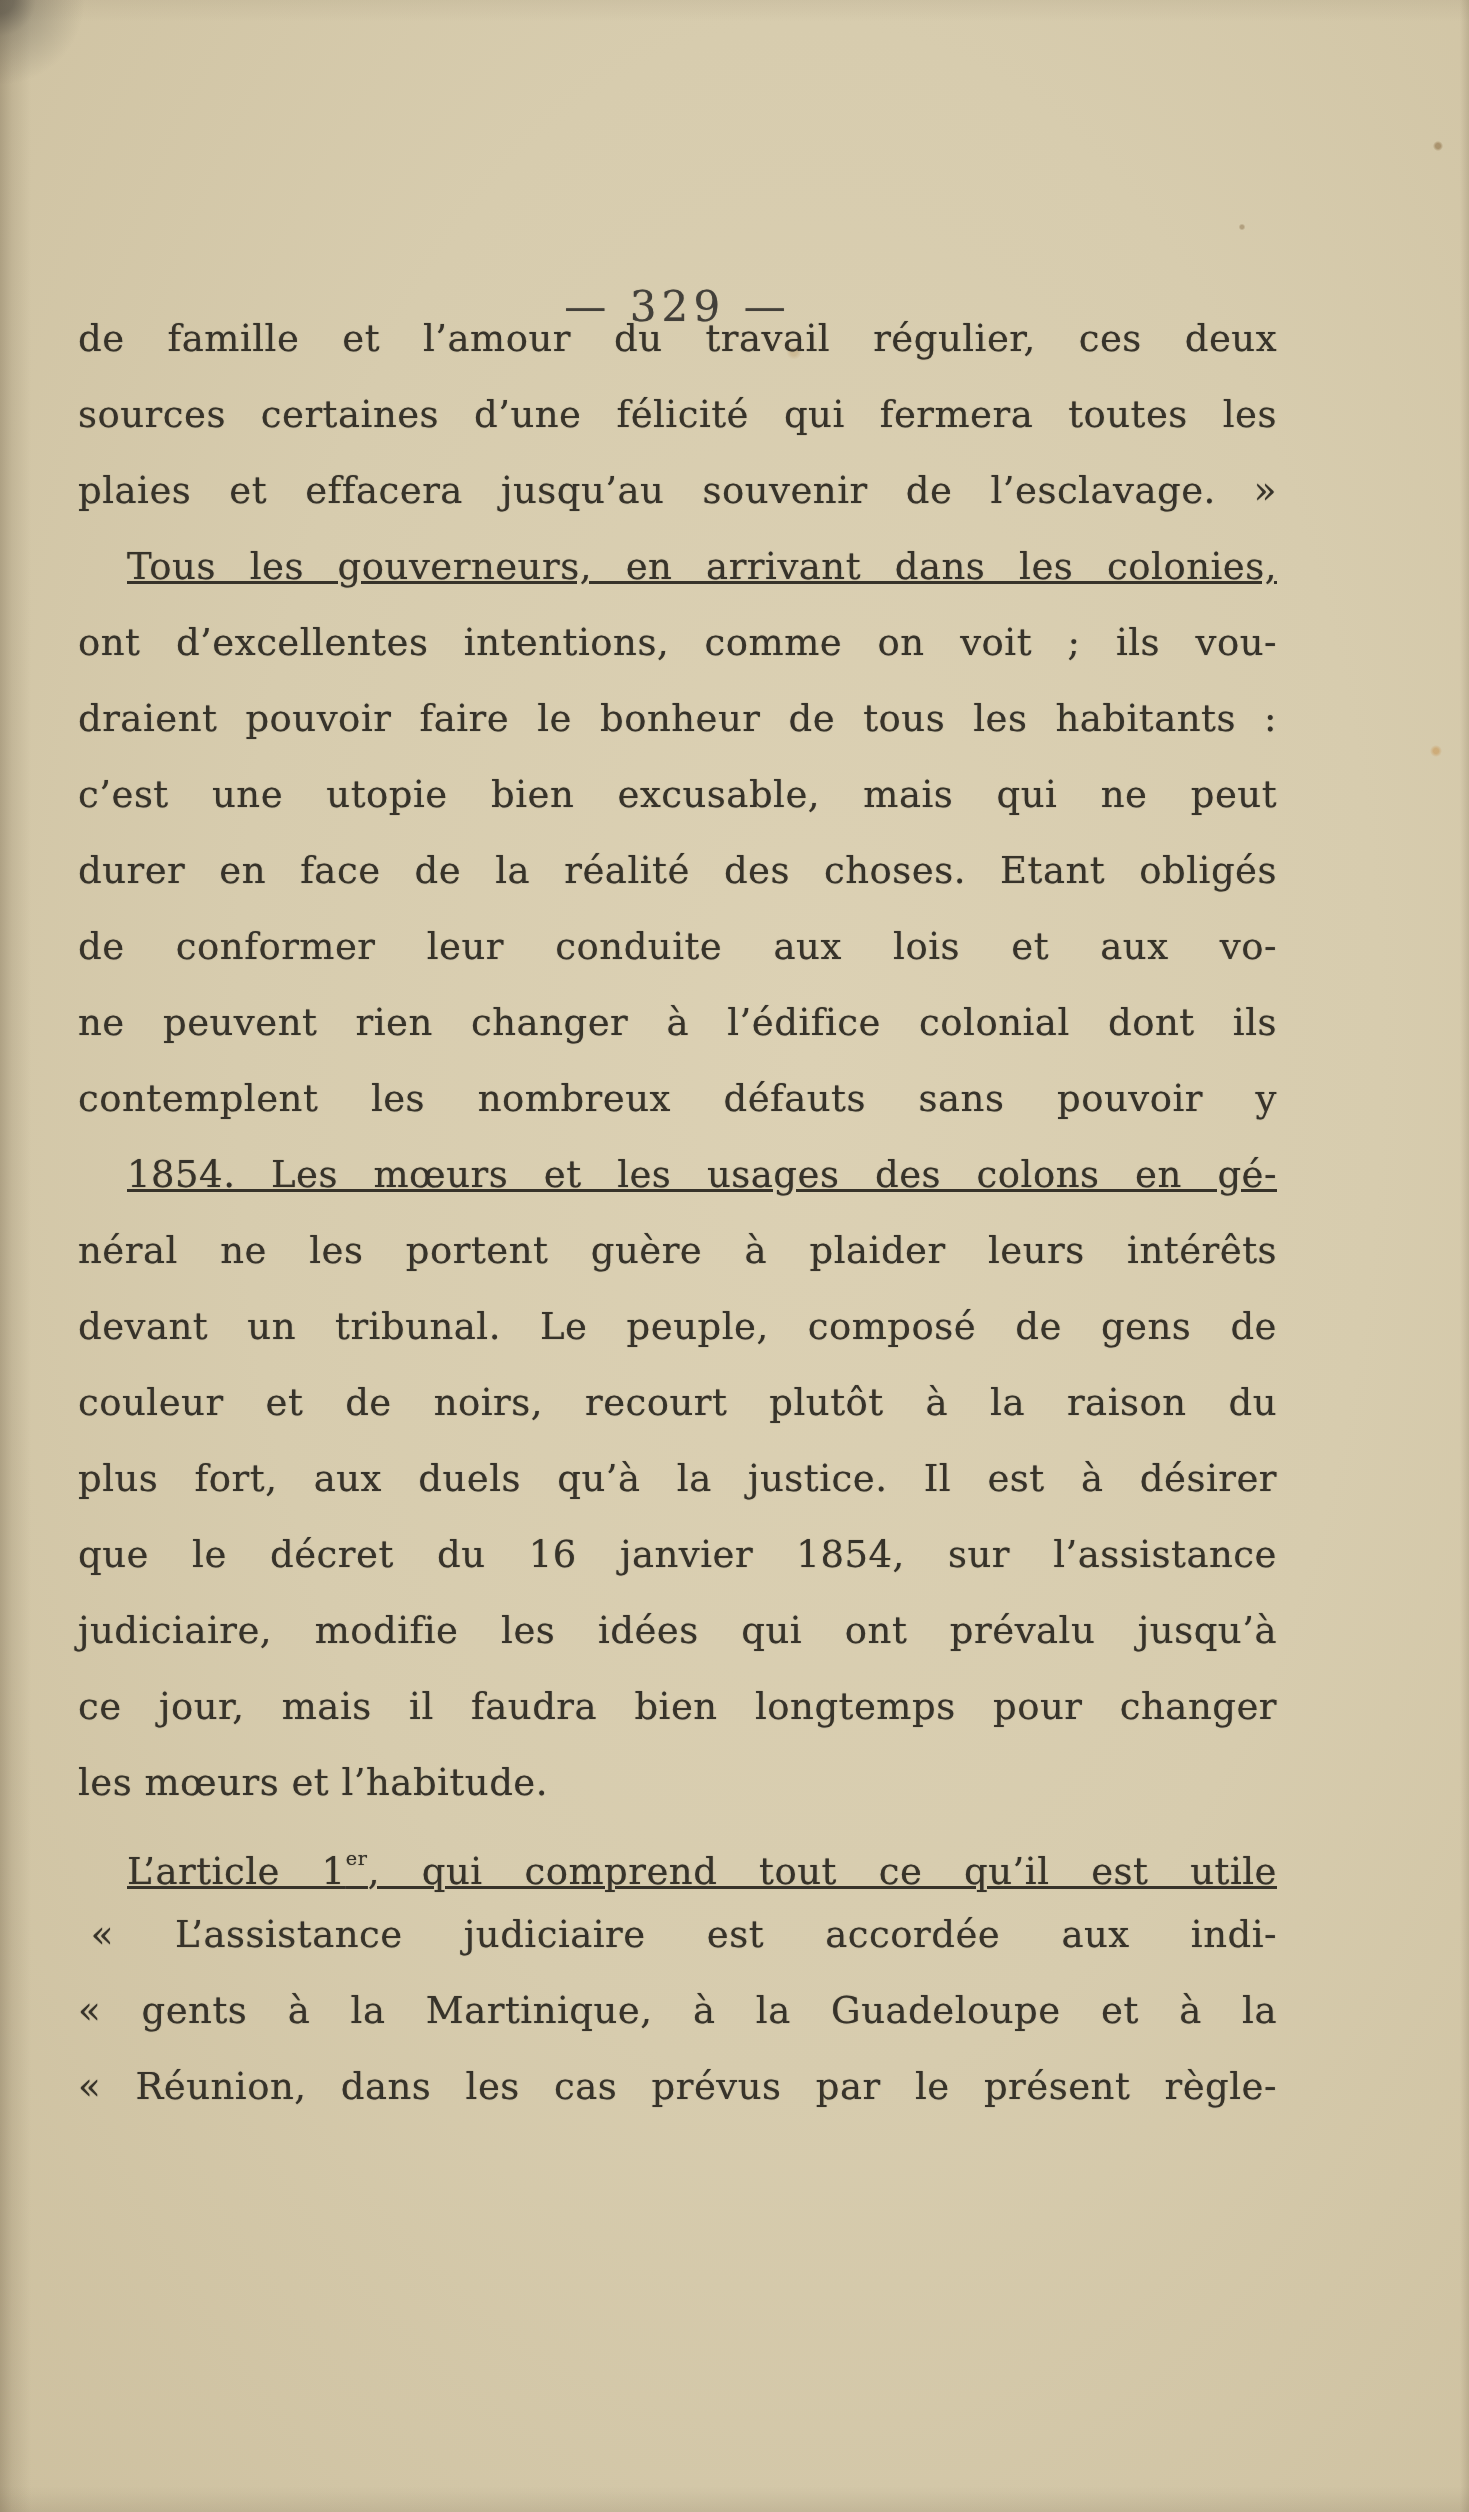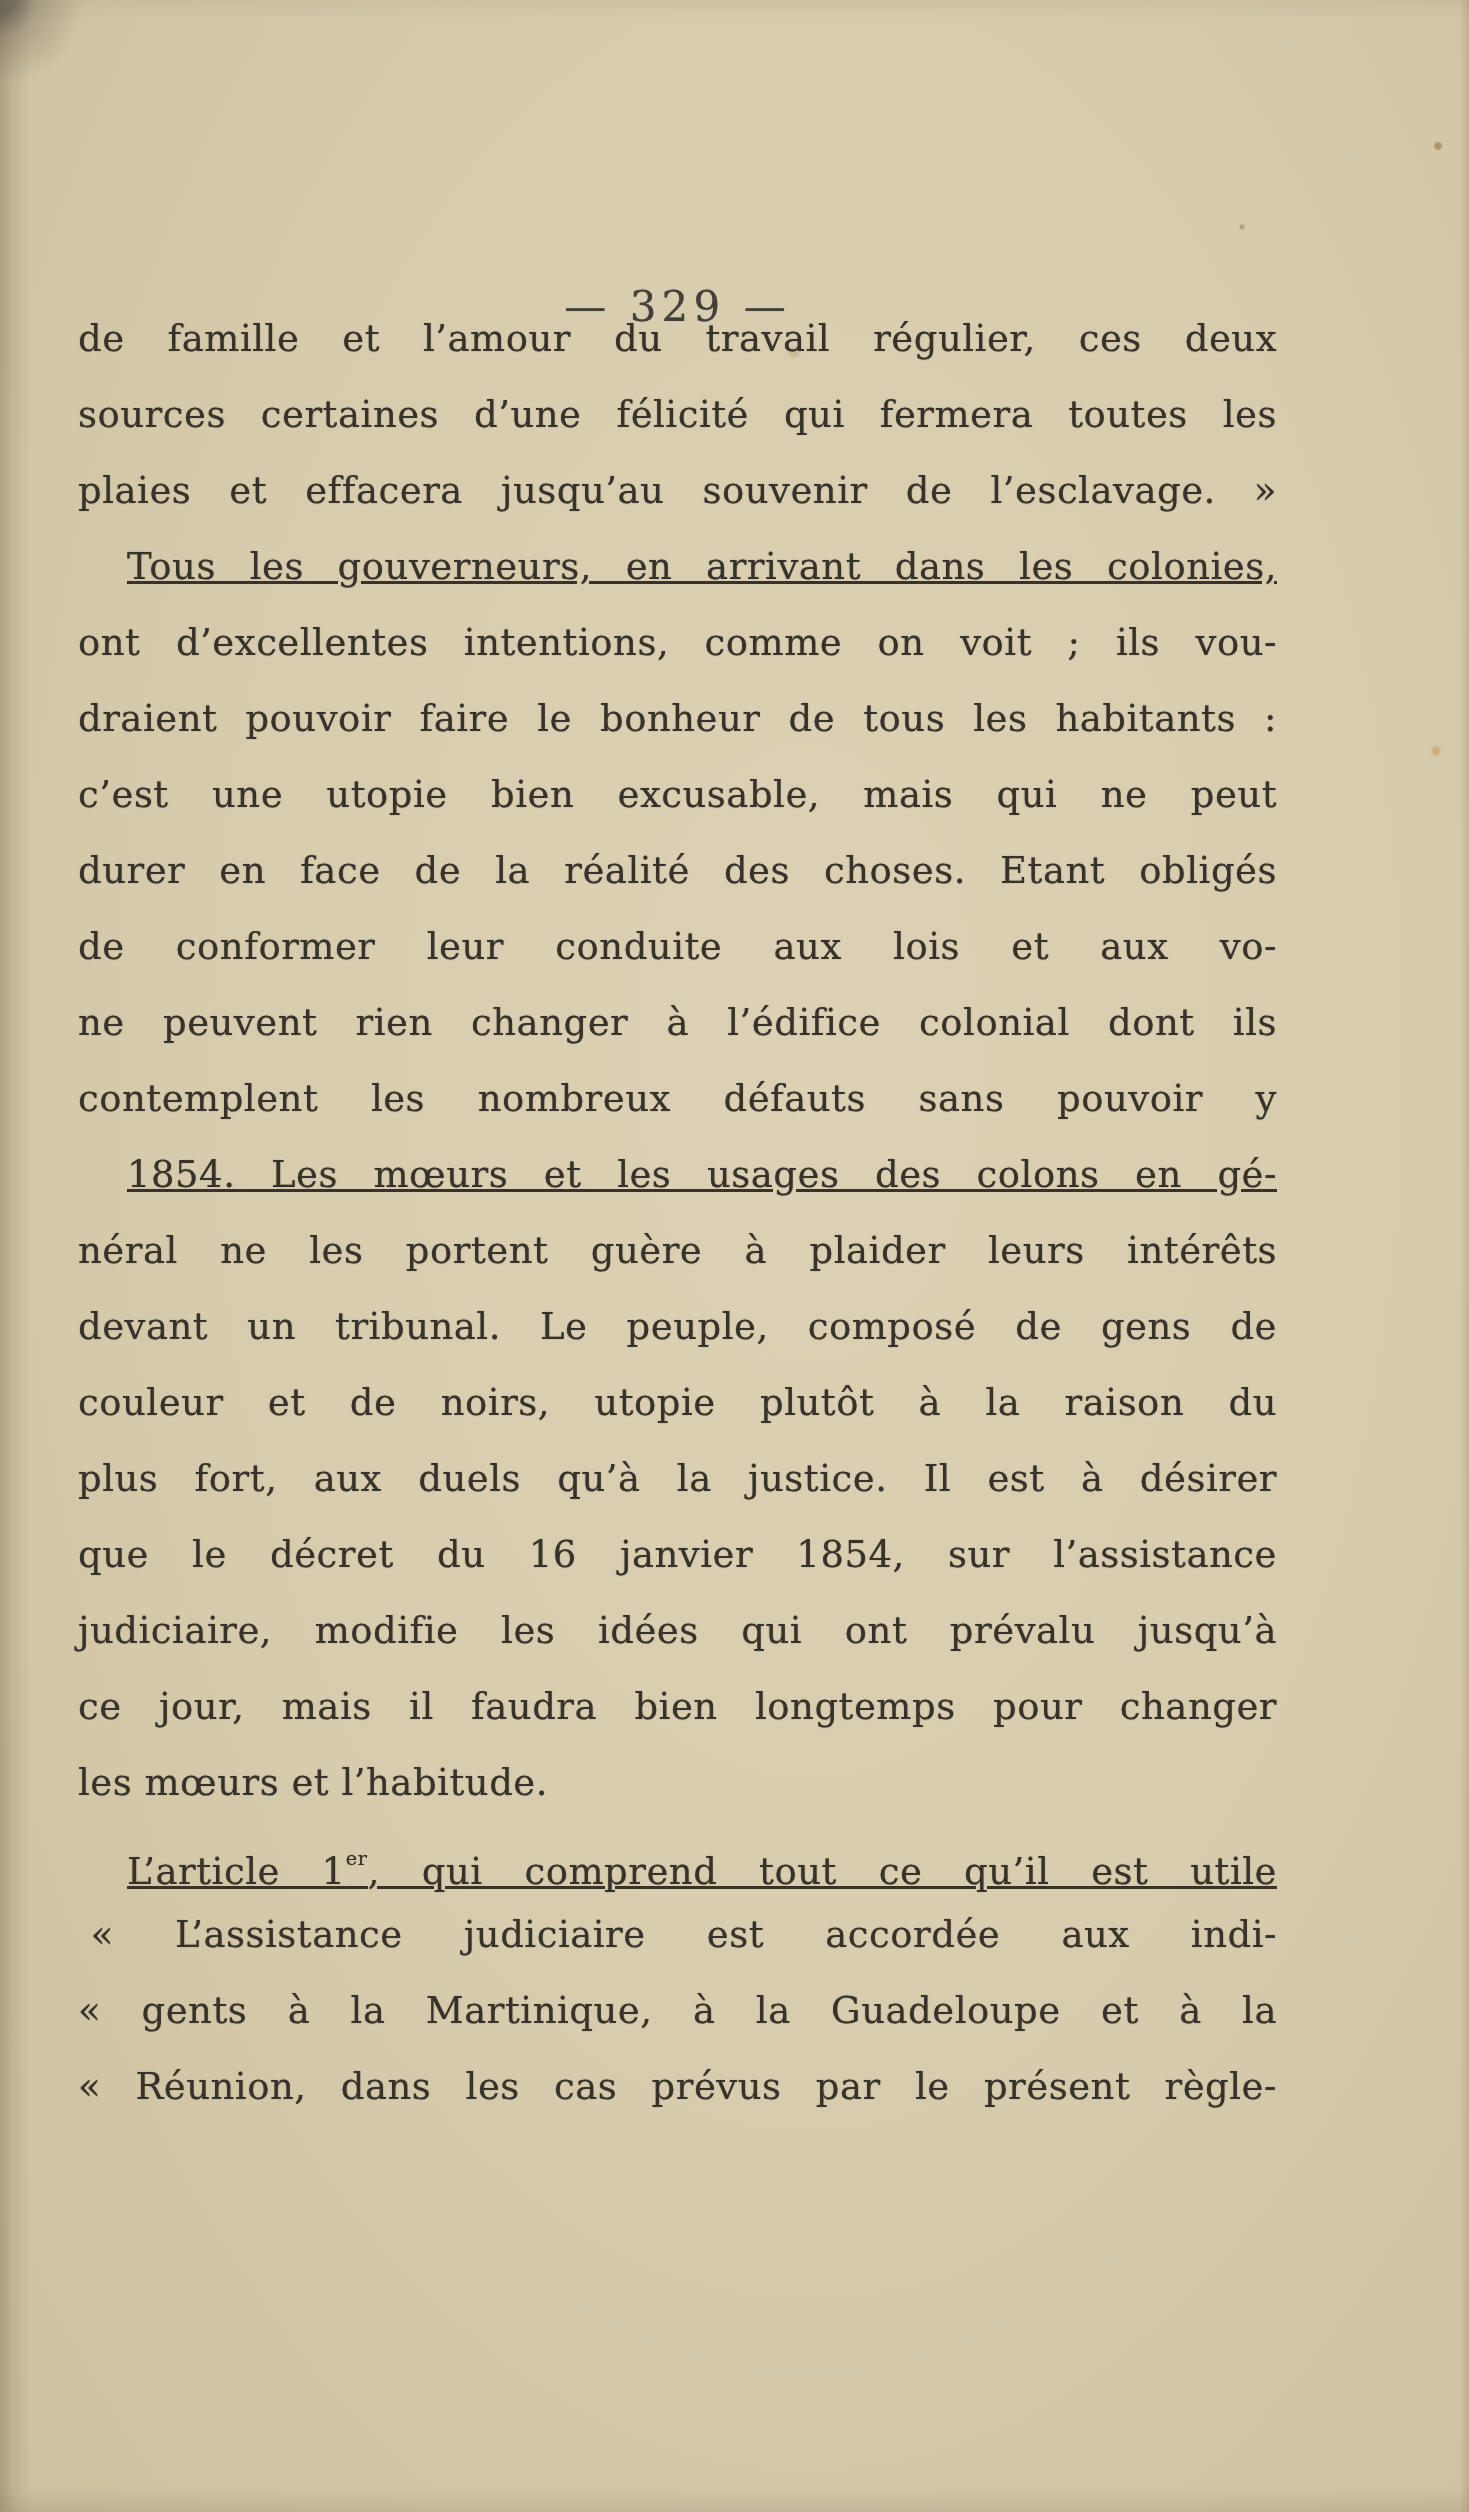--- a/index.html
+++ b/index.html
@@ -80,21 +80,21 @@
       <div class="line">ont d’excellentes intentions, comme on voit ; ils vou-</div>
       <div class="line">draient pouvoir faire le bonheur de tous les habitants :</div>
       <div class="line">c’est une utopie bien excusable, mais qui ne peut</div>
       <div class="line">durer en face de la réalité des choses. Etant obligés</div>
       <div class="line">de conformer leur conduite aux lois et aux vo-</div>
       <div class="line">ne peuvent rien changer à l’édifice colonial dont ils</div>
       <div class="line">contemplent les nombreux défauts sans pouvoir y</div>
       <div class="line indent">1854. Les mœurs et les usages des colons en gé-</div>
       <div class="line">néral ne les portent guère à plaider leurs intérêts</div>
       <div class="line">devant un tribunal. Le peuple, composé de gens de</div>
-      <div class="line">couleur et de noirs, utopie plutôt à la raison du</div>
+      <div class="line">couleur et de noirs, recourt plutôt à la raison du</div>
       <div class="line">plus fort, aux duels qu’à la justice. Il est à désirer</div>
       <div class="line">que le décret du 16 janvier 1854, sur l’assistance</div>
       <div class="line">judiciaire, modifie les idées qui ont prévalu jusqu’à</div>
       <div class="line">ce jour, mais il faudra bien longtemps pour changer</div>
       <div class="line last">les mœurs et l’habitude.</div>
       <div class="line indent"><span>L’article 1</span><sup>er</sup><span>, qui comprend tout ce qu’il est utile</span></div>
       <div class="line indent-sm">« L’assistance judiciaire est accordée aux indi-</div>
       <div class="line">« gents à la Martinique, à la Guadeloupe et à la</div>
       <div class="line">« Réunion, dans les cas prévus par le présent règle-</div>
     </div>

